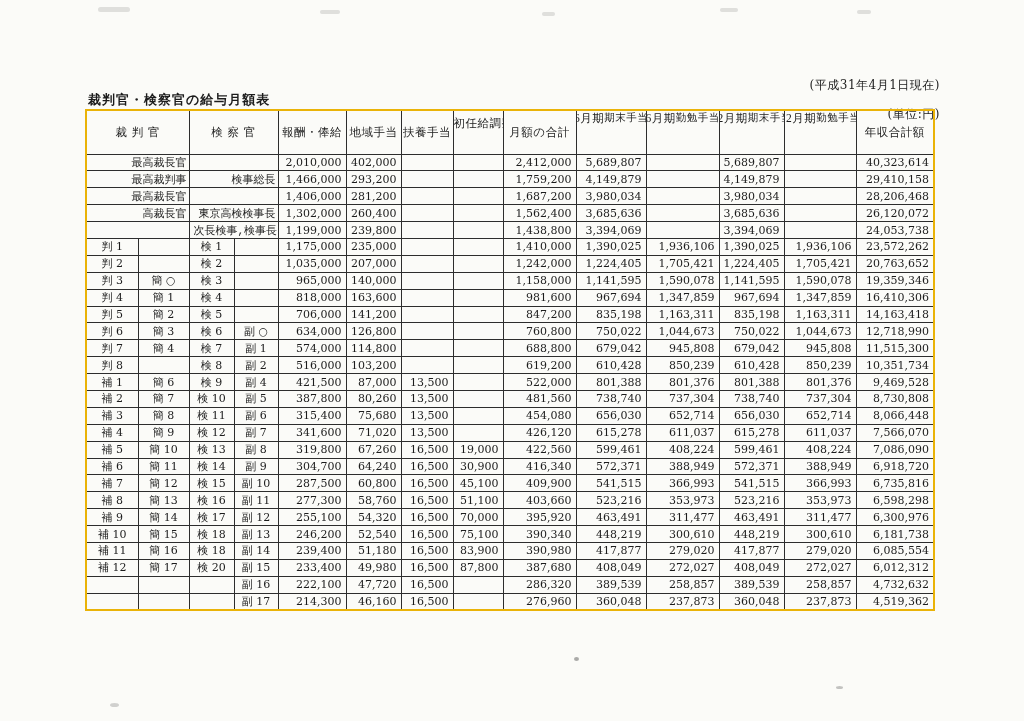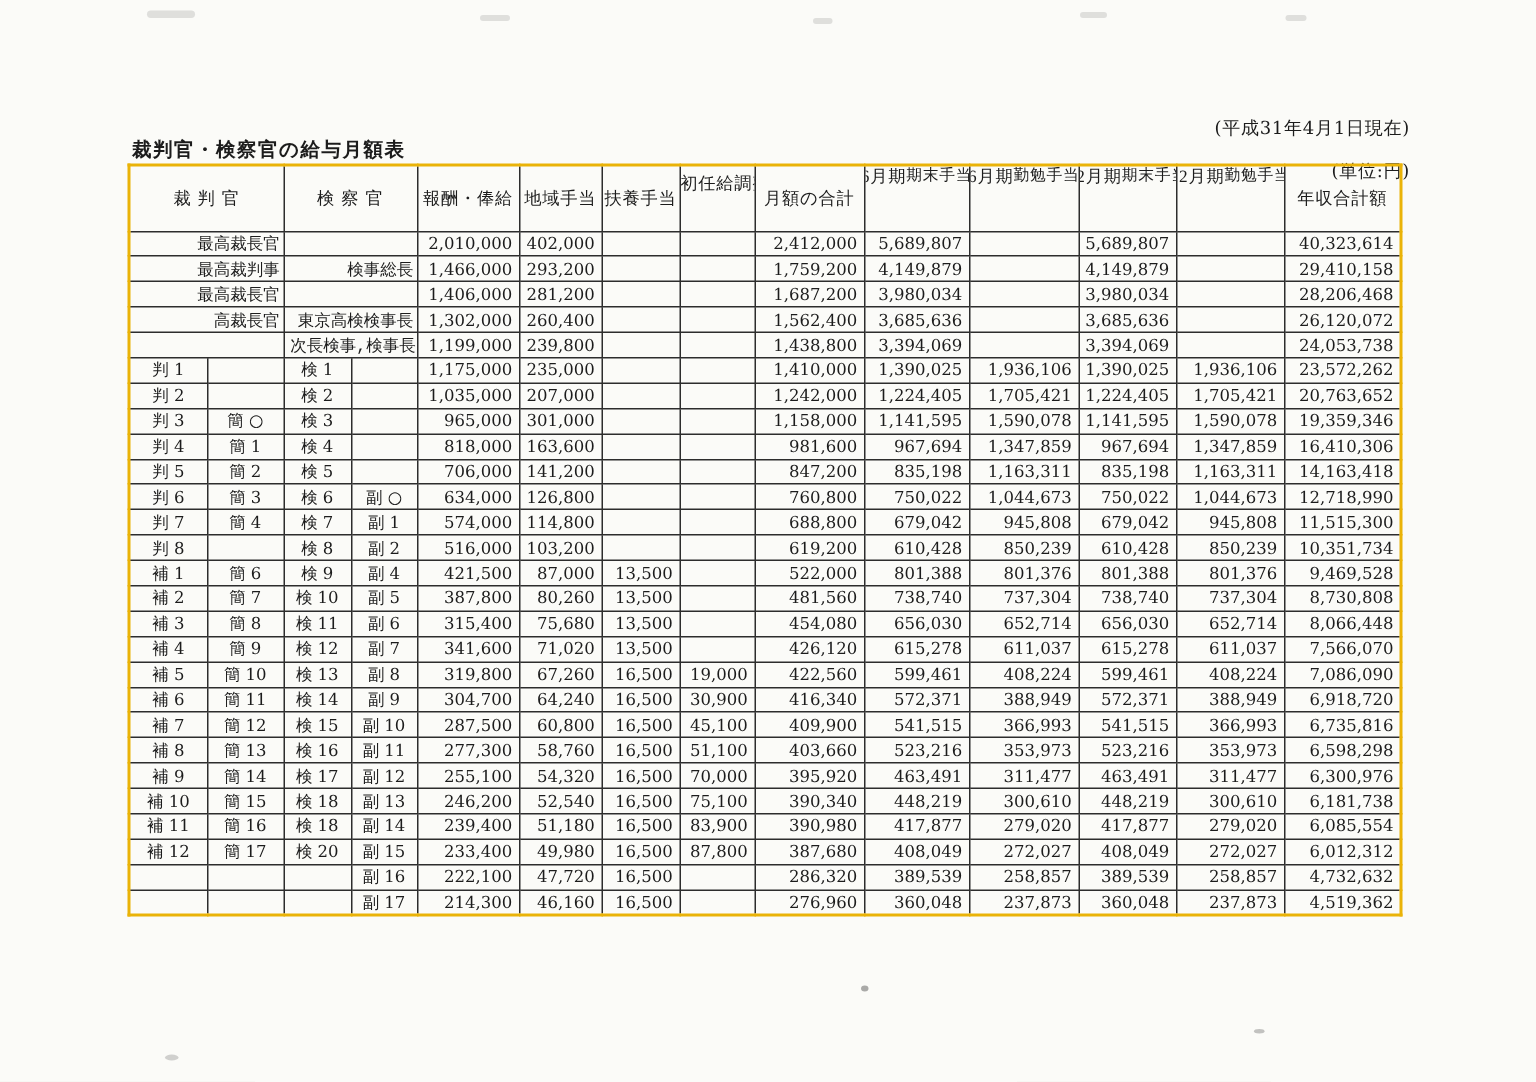--- a/index.html
+++ b/index.html
@@ -204,21 +204,21 @@
           <td class="num">1,224,405</td>
           <td class="num">1,705,421</td>
           <td class="num">20,763,652</td>
         </tr>
         <tr>
           <td class="lab ctr">判 3</td>
           <td class="lab ctr">簡 ○</td>
           <td class="lab ctr">検 3</td>
           <td class="lab ctr"></td>
           <td class="num">965,000</td>
-          <td class="num">301,000</td>
+          <td class="num">140,000</td>
           <td class="num"></td>
           <td class="num"></td>
           <td class="num">1,158,000</td>
           <td class="num">1,141,595</td>
           <td class="num">1,590,078</td>
           <td class="num">1,141,595</td>
           <td class="num">1,590,078</td>
           <td class="num">19,359,346</td>
         </tr>
         <tr>

